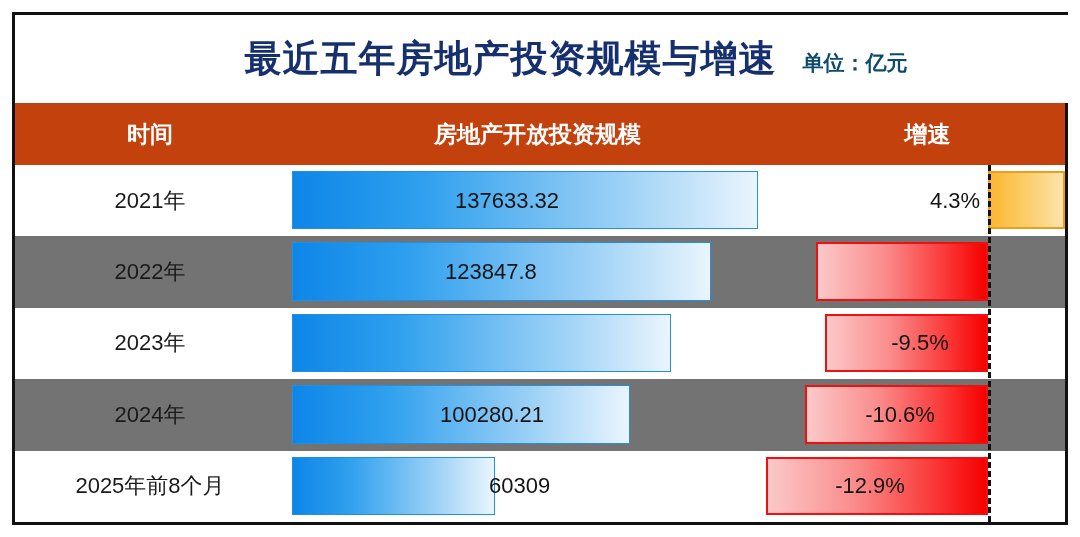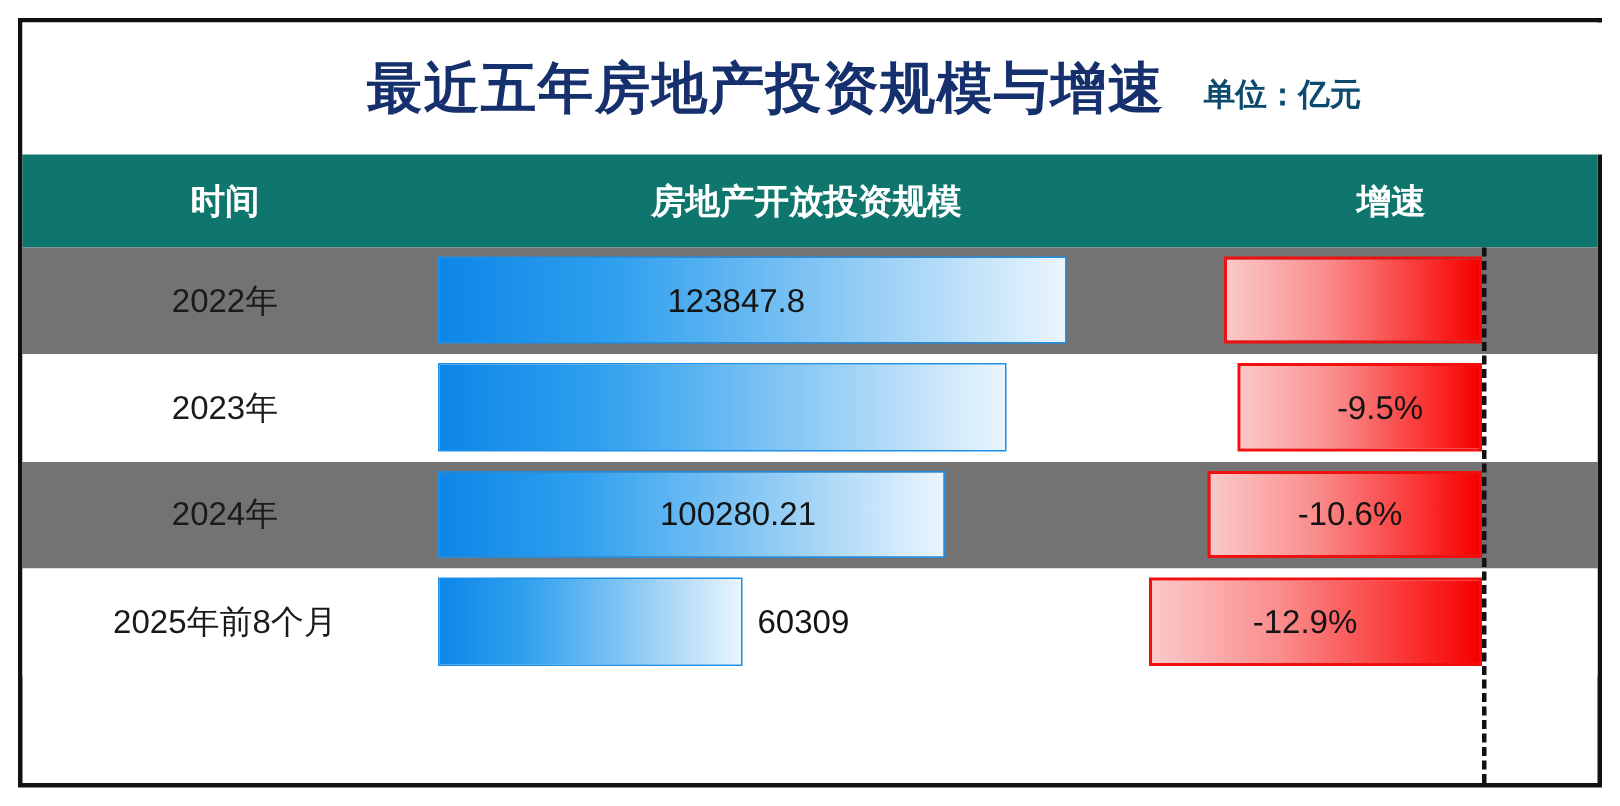--- a/index.html
+++ b/index.html
@@ -63,21 +63,21 @@
     padding-top: 8px;
   }
 
   
   #header-row {
     position: absolute;
     left: 0;
     top: 88px;
     width: 100%;
     height: 62px;
-    background: #0f766e;
+    background: #c2410c;
     display: flex;
     align-items: center;
     box-sizing: border-box;
   }
   .hcell {
     color: #ffffff;
     font-size: 23px;
     font-weight: bold;
     text-align: center;
     white-space: nowrap;
@@ -203,20 +203,31 @@
       <span id="title-unit">单位：亿元</span>
     </div>
 
     <div id="header-row">
       <div class="hcell" id="h-time">时间</div>
       <div class="hcell" id="h-scale">房地产开放投资规模</div>
       <div class="hcell" id="h-growth">增速</div>
     </div>
 
     <div id="body">
+        <div class="row plain">
+          <div class="c-time">2021年</div>
+          <div class="c-scale">
+            <div class="bluebar" style="width: 466px;"></div>
+            <div class="bluelabel" style="left: 170px;">137633.32</div>
+          </div>
+          <div class="c-growth">
+            <div class="orangebar" style="left: 198px; width: 77px;"></div>
+            <div class="growthlabel" style="left: 130px; width: 70px;">4.3%</div>
+          </div>
+        </div>
         <div class="row alt">
           <div class="c-time">2022年</div>
           <div class="c-scale">
             <div class="bluebar" style="width: 419px;"></div>
             <div class="bluelabel" style="left: 160px;">123847.8</div>
           </div>
           <div class="c-growth">
             <div class="redbar" style="left: 26px; width: 172px;"></div>
           </div>
         </div>
@@ -238,21 +249,21 @@
           </div>
           <div class="c-growth">
             <div class="redbar" style="left: 15px; width: 183px;"></div>
             <div class="growthlabel" style="left: 35px; width: 150px;">-10.6%</div>
           </div>
         </div>
         <div class="row plain">
           <div class="c-time">2025年前8个月</div>
           <div class="c-scale">
             <div class="bluebar" style="width: 203px;"></div>
-            <div class="bluelabel" style="left: 220px; text-align: right;">60309</div>
+            <div class="bluelabel" style="left: 204px; text-align: right;">60309</div>
           </div>
           <div class="c-growth">
             <div class="redbar" style="left: -24px; width: 222px;"></div>
             <div class="growthlabel" style="left: 0px; width: 160px;">-12.9%</div>
           </div>
         </div>
       </div>
 
     <div id="zero-line"></div>
 

